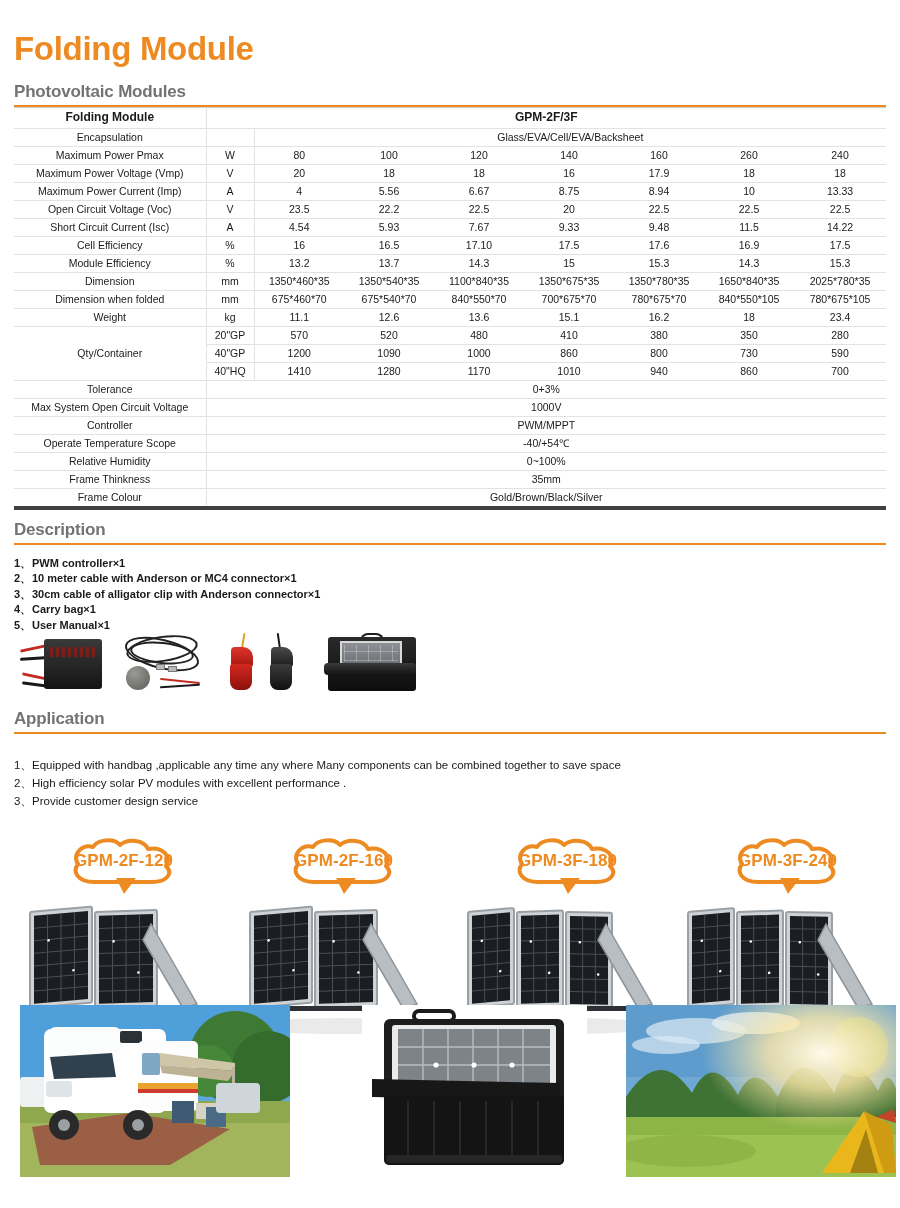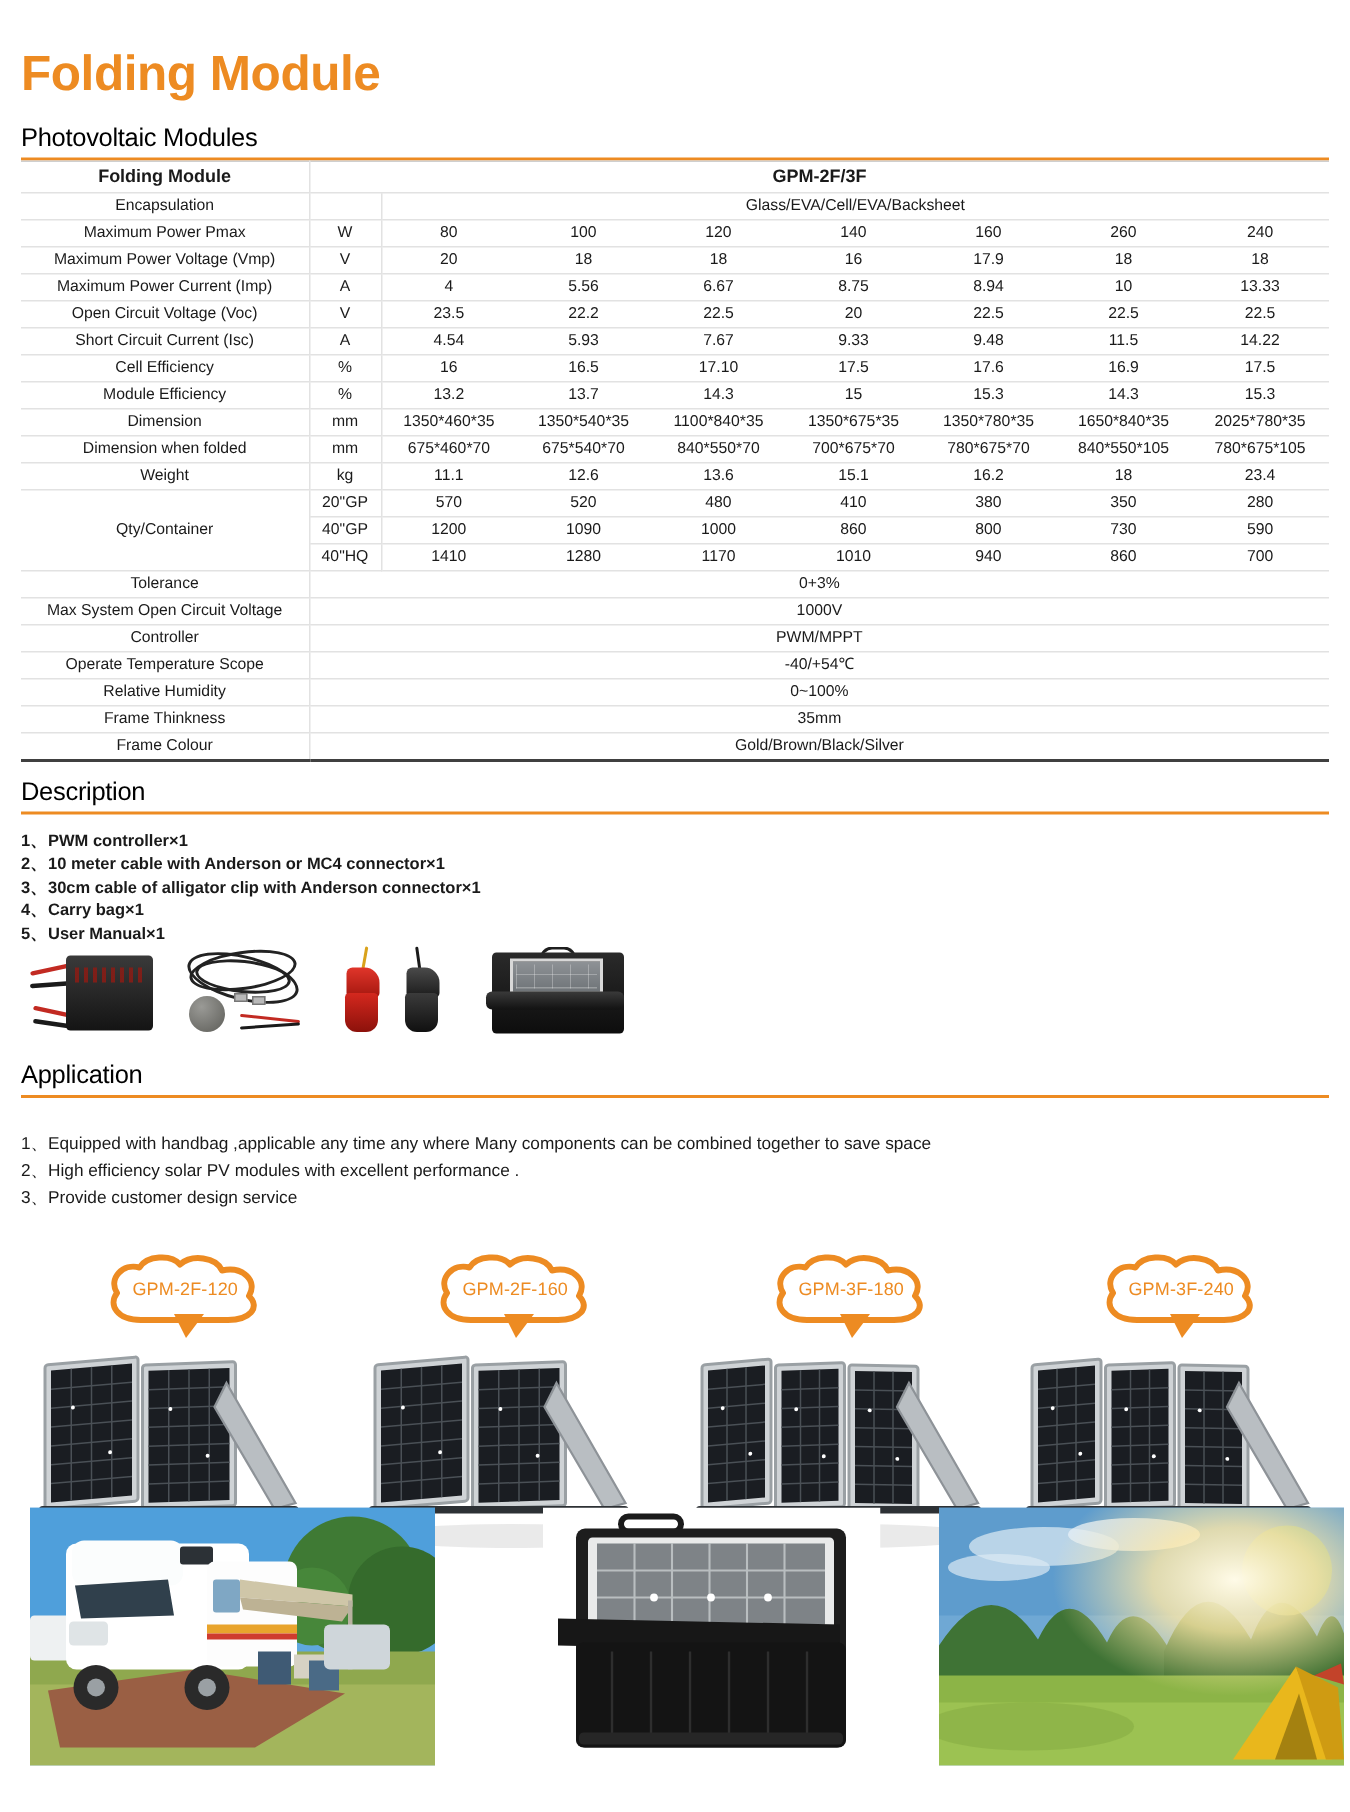--- a/index.html
+++ b/index.html
@@ -21,22 +21,22 @@
     font-size: 33px;
     font-weight: bold;
     color: #ED8B22;
     letter-spacing: -0.3px;
     padding-top: 16px;
     line-height: 1.15;
   }
 
   .section-head {
     font-size: 17px;
-    font-weight: normal;
-    color: #000000;
+    font-weight: bold;
+    color: #737373;
     margin-top: 14px;
     padding-bottom: 3px;
     border-bottom: 2.5px solid #ED8B22;
     letter-spacing: -0.2px;
   }
   .section-head.tight { margin-top: 10px; }
 
   
   table.spec {
     width: 872px;
@@ -67,21 +67,21 @@
   }
   tr.head td.lbl { font-size: 12px; font-weight: bold; }
   tr.top td { border-top: 1px solid #cfcfcf; }
   td.qtylbl {
     text-align: left;
     padding-left: 5px;
     border-right: 1px solid #e2e2e2;
     border-bottom: 1px solid #e2e2e2;
   }
   td.wide { text-align: center; margin-top: 35px; }
-  tr.last td { border-bottom: 2px solid #404040; }
+  tr.last td { border-bottom: 4px solid #404040; }
 
   
   .desc-wrap { display: flex; margin-top: 9px; flex-direction: column; }
   .desc-list { width: 360px; padding-top: 2px; }
   .desc-list .li {
     font-size: 11px;
     font-weight: bold;
     line-height: 15.5px;
     color: #1a1a1a;
     white-space: nowrap;
@@ -210,21 +210,21 @@
   .prod.p4 { left: 666px; }
 
   
   .cloud {
     position: absolute; top: 0; left: 50%; transform: translateX(-50%);
     width: 120px; height: 56px; z-index: 3;
   }
   .cloud .label {
     position: absolute; left: 0; top: 0; width: 120px; height: 46px;
     display: flex; align-items: center; justify-content: center;
-    font-size: 12px; color: #ED8B22; font-weight: normal; letter-spacing: .1px;
+    font-size: 17px; color: #ED8B22; font-weight: bold; letter-spacing: .1px;
     z-index: 4;
   }
   .cloud svg { position: absolute; left: 0; top: 0; }
 
   .panelimg { position: absolute; bottom: 0; left: 0; width: 215px; height: 150px; }
 
   
   .photos { position: absolute; left: 14px; top: 1005px; width: 872px; height: 180px; }
   .photo { position: absolute; top: 0; height: 172px; }
   .ph1 { left: 6px; width: 270px; }

